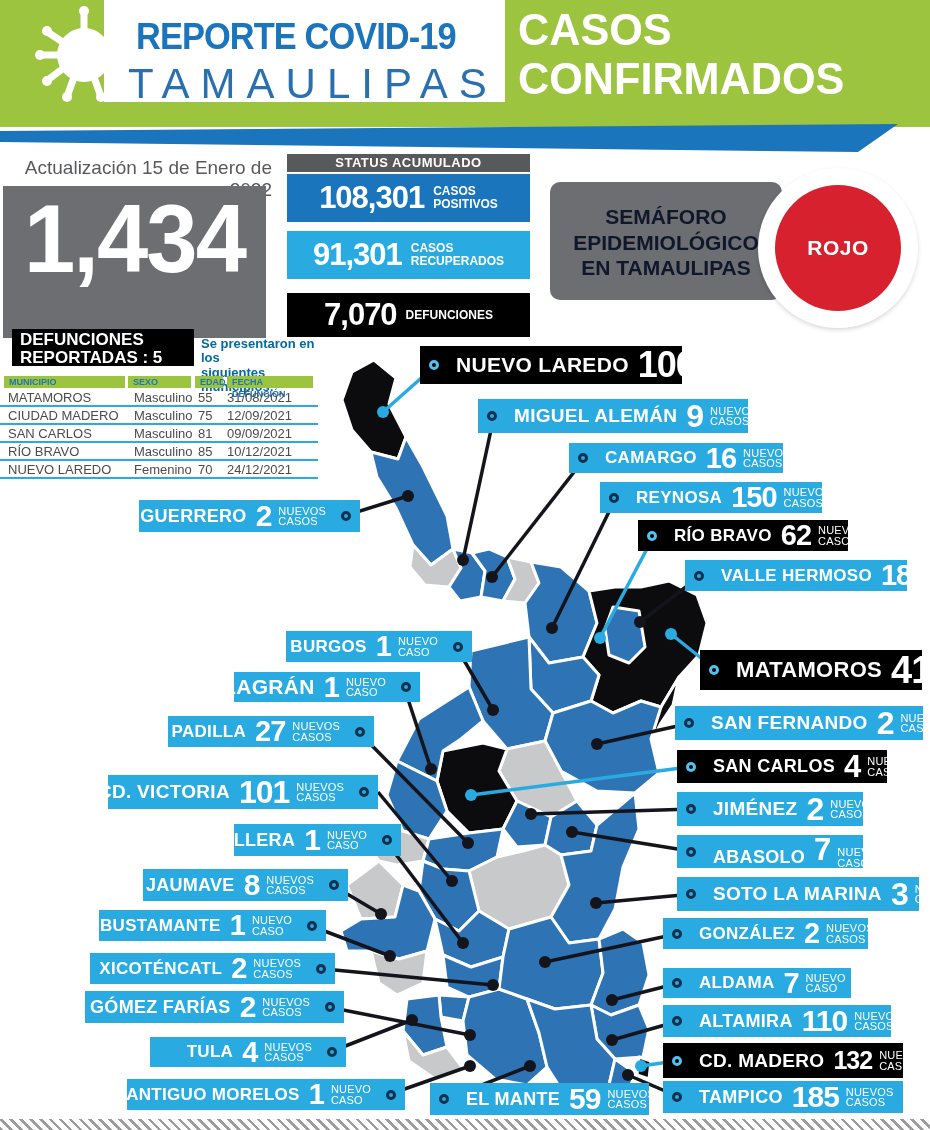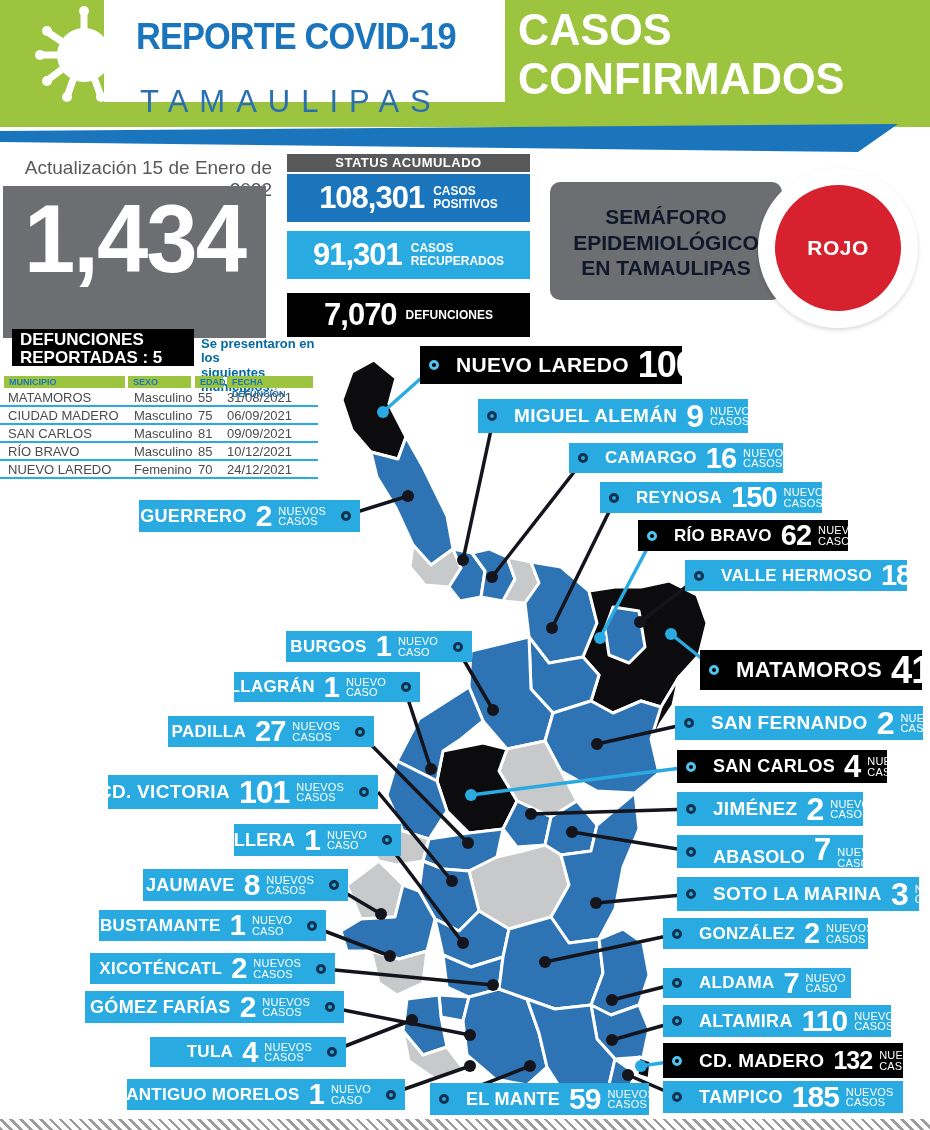--- a/index.html
+++ b/index.html
@@ -4,21 +4,21 @@
 <style>
   html,body{margin:0;padding:0;background:#e8e8e8;}
   *{box-sizing:border-box;}
   #page{position:relative;width:930px;height:1130px;background:#fff;overflow:hidden;
         font-family:"Liberation Sans",sans-serif;margin:0 auto;}
   
   .header{position:absolute;left:0;top:0;width:930px;height:127px;background:#9dc43e;}
   .logo-box{position:absolute;left:104px;top:0;width:401px;height:102px;background:#fff;}
   .logo-line1{position:absolute;left:136px;top:16px;font-size:37px;font-weight:bold;color:#1b75bc;
               transform:scaleX(.93);transform-origin:left;white-space:nowrap;letter-spacing:-1px;}
-  .logo-line2{position:absolute;left:140px;top:60px;font-size:31px;color:#2a6fb0;letter-spacing:11px;white-space:nowrap;margin-top:24px;}
+  .logo-line2{position:absolute;left:128px;top:60px;font-size:42px;color:#2a6fb0;letter-spacing:11px;white-space:nowrap;}
   .main-title{position:absolute;left:518px;top:6px;color:#fff;font-weight:bold;font-size:45px;line-height:1.08;
               transform:scaleX(.96);transform-origin:left;}
   .blue-slant{position:absolute;left:0;top:0;width:930px;height:160px;pointer-events:none;}
   
   .update-line{position:absolute;left:10px;top:157px;width:262px;text-align:right;
                font-size:19px;color:#58595b;}
   .big-box{position:absolute;left:3px;top:186px;width:263px;height:152px;background:#6d6e71;
            color:#fff;text-align:center;}
   .big-number{font-size:97px;font-weight:bold;line-height:1.0;margin-top:4px;
               transform:scaleX(.95);letter-spacing:-2px;}
@@ -150,21 +150,21 @@
       <div class="trow">
         <span style="left: 8px;">MATAMOROS</span>
         <span style="left: 134px;">Masculino</span>
         <span style="left: 198px;">55</span>
         <span style="left: 227px;">31/08/2021</span>
       </div>
       <div class="trow">
         <span style="left: 8px;">CIUDAD MADERO</span>
         <span style="left: 134px;">Masculino</span>
         <span style="left: 198px;">75</span>
-        <span style="left: 227px;">06/09/2021</span>
+        <span style="left: 227px;">12/09/2021</span>
       </div>
       <div class="trow">
         <span style="left: 8px;">SAN CARLOS</span>
         <span style="left: 134px;">Masculino</span>
         <span style="left: 198px;">81</span>
         <span style="left: 227px;">09/09/2021</span>
       </div>
       <div class="trow">
         <span style="left: 8px;">RÍO BRAVO</span>
         <span style="left: 134px;">Masculino</span>
@@ -448,21 +448,21 @@
         <span class="ml-ring" style="right: 9px;"></span>
         <span class="ml-name" style="font-size: 17px;">BURGOS</span>
         <span class="ml-value" style="font-size: 29px;">1</span>
         <span class="ml-unit">
           <div>NUEVO</div>
           <div>CASO</div>
         </span>
       </div>
       <div class="map-label t-blue" style="left: 234px; top: 672px; width: 186px; height: 30px; justify-content: flex-end; padding: 0px 34px 0px 10px;">
         <span class="ml-ring" style="right: 9px;"></span>
-        <span class="ml-name" style="font-size: 17px;">VILLAGRÁN</span>
+        <span class="ml-name" style="font-size: 21px;">VILLAGRÁN</span>
         <span class="ml-value" style="font-size: 29px;">1</span>
         <span class="ml-unit">
           <div>NUEVO</div>
           <div>CASO</div>
         </span>
       </div>
       <div class="map-label t-blue" style="left: 168px; top: 716px; width: 206px; height: 31px; justify-content: flex-end; padding: 0px 34px 0px 10px;">
         <span class="ml-ring" style="right: 9px;"></span>
         <span class="ml-name" style="font-size: 17px;">PADILLA</span>
         <span class="ml-value" style="font-size: 29px;">27</span>

